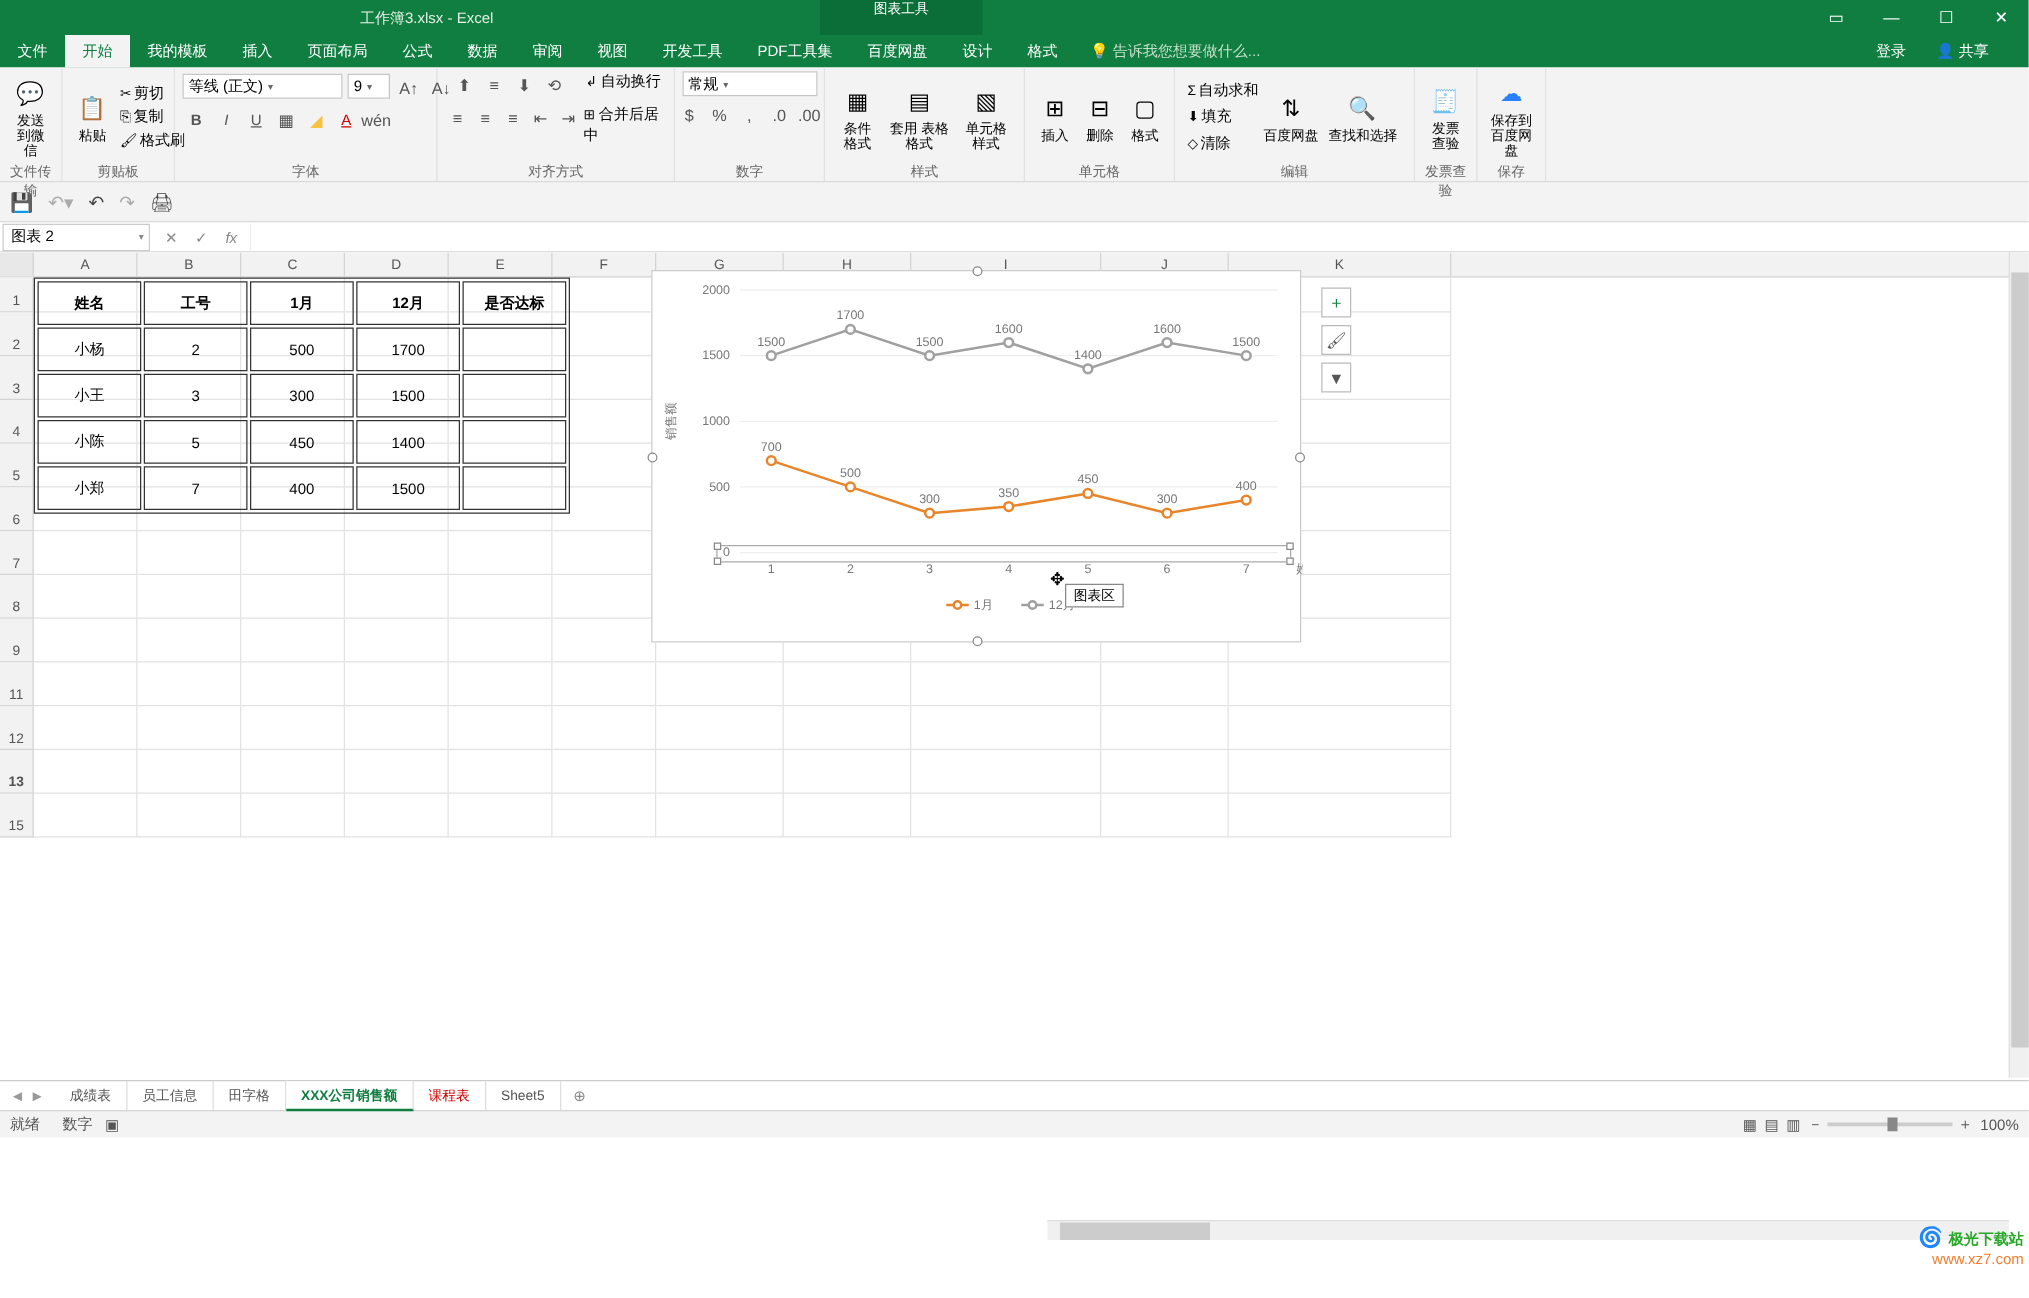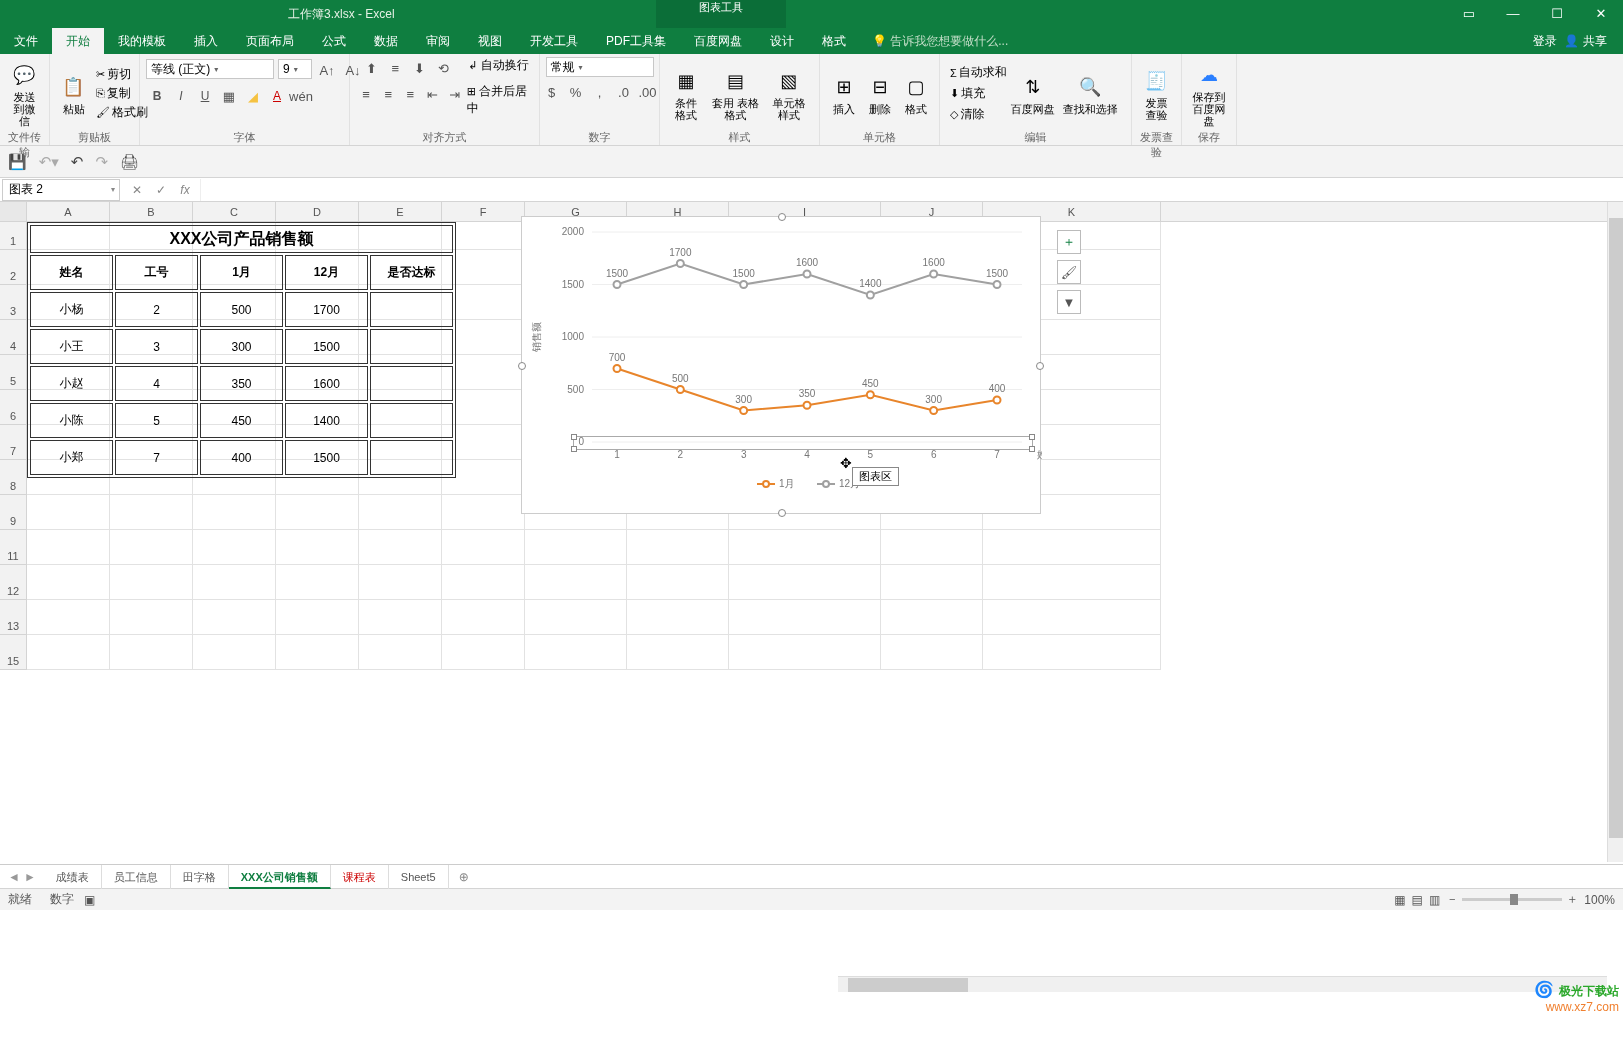--- a/index.html
+++ b/index.html
@@ -100,21 +100,21 @@
       <div class="tab">视图</div>
       <div class="tab">开发工具</div>
       <div class="tab">PDF工具集</div>
       <div class="tab">百度网盘</div>
       <div class="tab">设计</div>
       <div class="tab">格式</div>
     </div>
   <span class="tell">💡 <span>告诉我您想要做什么...</span></span>
   <div class="right">
     <span>登录</span>
-    <span style="margin:0 8px">👤 <span>共享</span></span>
+    <span style="margin:0 24px">👤 <span>共享</span></span>
   </div>
 </div>
 
 <div class="ribbon">
   <div class="rgroup" style="width:50px">
     <div class="body">
         <div class="bigbtn">
           <div class="ic">💬</div>
           <div class="lbl">发送
 到微信</div>
@@ -467,21 +467,21 @@
         <div class="cell" style="width: 83px; height: 35px;"></div>
         <div class="cell" style="width: 83px; height: 35px;"></div>
         <div class="cell" style="width: 83px; height: 35px;"></div>
         <div class="cell" style="width: 102px; height: 35px;"></div>
         <div class="cell" style="width: 102px; height: 35px;"></div>
         <div class="cell" style="width: 152px; height: 35px;"></div>
         <div class="cell" style="width: 102px; height: 35px;"></div>
         <div class="cell" style="width: 178px; height: 35px;"></div>
       </div>
       <div class="row">
-        <div class="rowlabel" style="height: 35px;">13</div>
+        <div class="rowlabel" style="height: 35px; font-weight: bold;">13</div>
         <div class="cell" style="width: 83px; height: 35px;"></div>
         <div class="cell" style="width: 83px; height: 35px;"></div>
         <div class="cell" style="width: 83px; height: 35px;"></div>
         <div class="cell" style="width: 83px; height: 35px;"></div>
         <div class="cell" style="width: 83px; height: 35px;"></div>
         <div class="cell" style="width: 83px; height: 35px;"></div>
         <div class="cell" style="width: 102px; height: 35px;"></div>
         <div class="cell" style="width: 102px; height: 35px;"></div>
         <div class="cell" style="width: 152px; height: 35px;"></div>
         <div class="cell" style="width: 102px; height: 35px;"></div>
@@ -498,49 +498,39 @@
         <div class="cell" style="width: 102px; height: 35px;"></div>
         <div class="cell" style="width: 102px; height: 35px;"></div>
         <div class="cell" style="width: 152px; height: 35px;"></div>
         <div class="cell" style="width: 102px; height: 35px;"></div>
         <div class="cell" style="width: 178px; height: 35px;"></div>
       </div>
     </div>
 
   <table class="datatable" id="dtable">
       <tbody>
-        <tr>
-          <td class="title" colspan="5">XXX公司产品销售额</td>
-        </tr>
         <tr>
           <td class="hdr">姓名</td>
           <td class="hdr">工号</td>
           <td class="hdr">1月</td>
           <td class="hdr">12月</td>
           <td class="hdr">是否达标</td>
         </tr>
         <tr>
           <td>小杨</td>
           <td>2</td>
           <td>500</td>
           <td>1700</td>
           <td></td>
         </tr>
         <tr>
           <td>小王</td>
           <td>3</td>
           <td>300</td>
           <td>1500</td>
-          <td></td>
-        </tr>
-        <tr>
-          <td>小赵</td>
-          <td>4</td>
-          <td>350</td>
-          <td>1600</td>
           <td></td>
         </tr>
         <tr>
           <td>小陈</td>
           <td>5</td>
           <td>450</td>
           <td>1400</td>
           <td></td>
         </tr>
         <tr>

